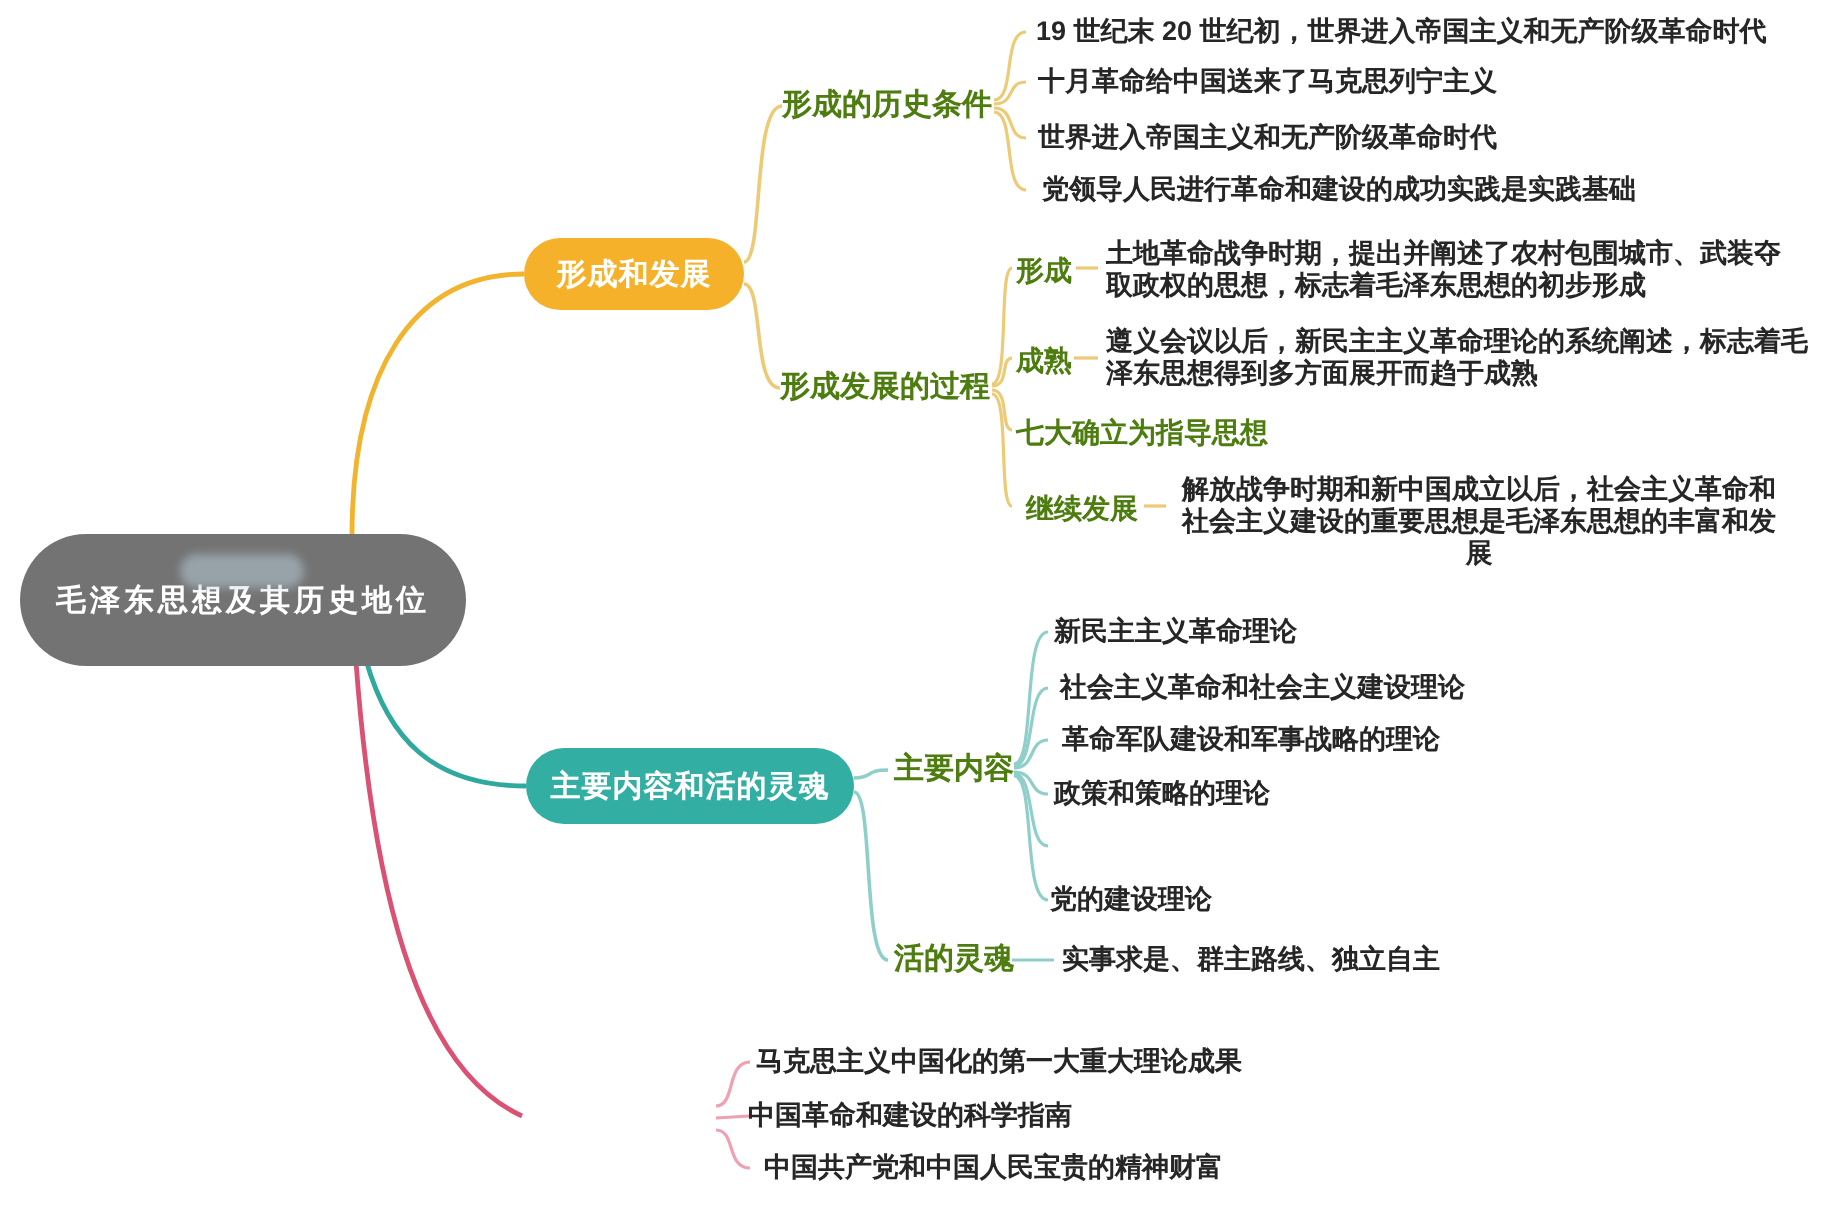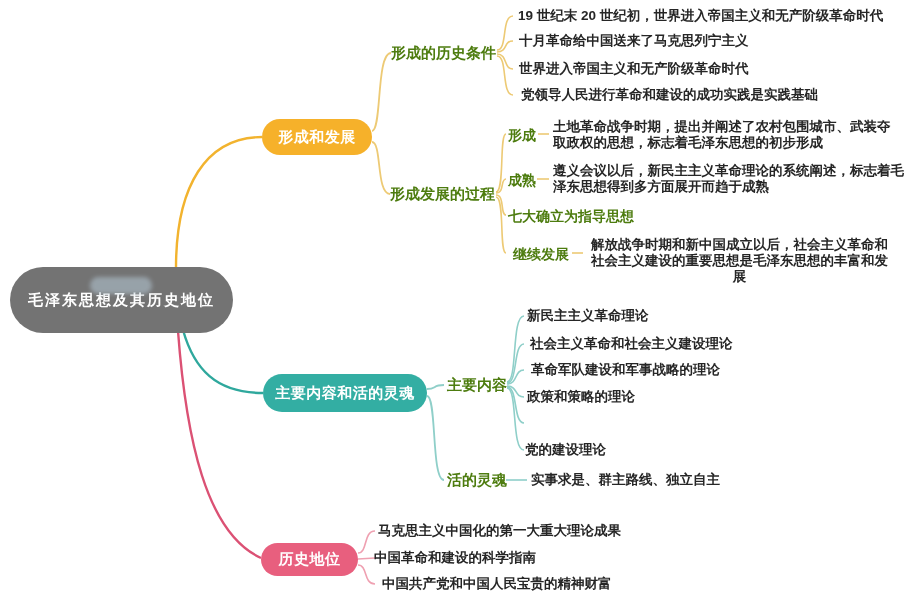--- a/index.html
+++ b/index.html
@@ -122,18 +122,17 @@
   <div class="lbl" style="left:447px; top:377px;">主要内容</div>
   <div class="leaf" style="left:527px; top:308px;">新民主主义革命理论</div>
   <div class="leaf" style="left:530px; top:336px;">社会主义革命和社会主义建设理论</div>
   <div class="leaf" style="left:531px; top:362px;">革命军队建设和军事战略的理论</div>
   <div class="leaf" style="left:527px; top:389px;">政策和策略的理论</div>
   <div class="leaf" style="left:525px; top:442px;">党的建设理论</div>
 
   <div class="lbl" style="left:447px; top:472px;">活的灵魂</div>
   <div class="leaf" style="left:531px; top:472px;">实事求是、群主路线、独立自主</div>
 
-  <div class="pill" style="left:261px; top:543px; width:97px; height:33px; background:#e85f7e;">历史地位</div>
   <div class="leaf" style="left:378px; top:523px;">马克思主义中国化的第一大重大理论成果</div>
   <div class="leaf" style="left:374px; top:550px;">中国革命和建设的科学指南</div>
   <div class="leaf" style="left:382px; top:576px;">中国共产党和中国人民宝贵的精神财富</div>
 
 </div>
 
 </body></html>

